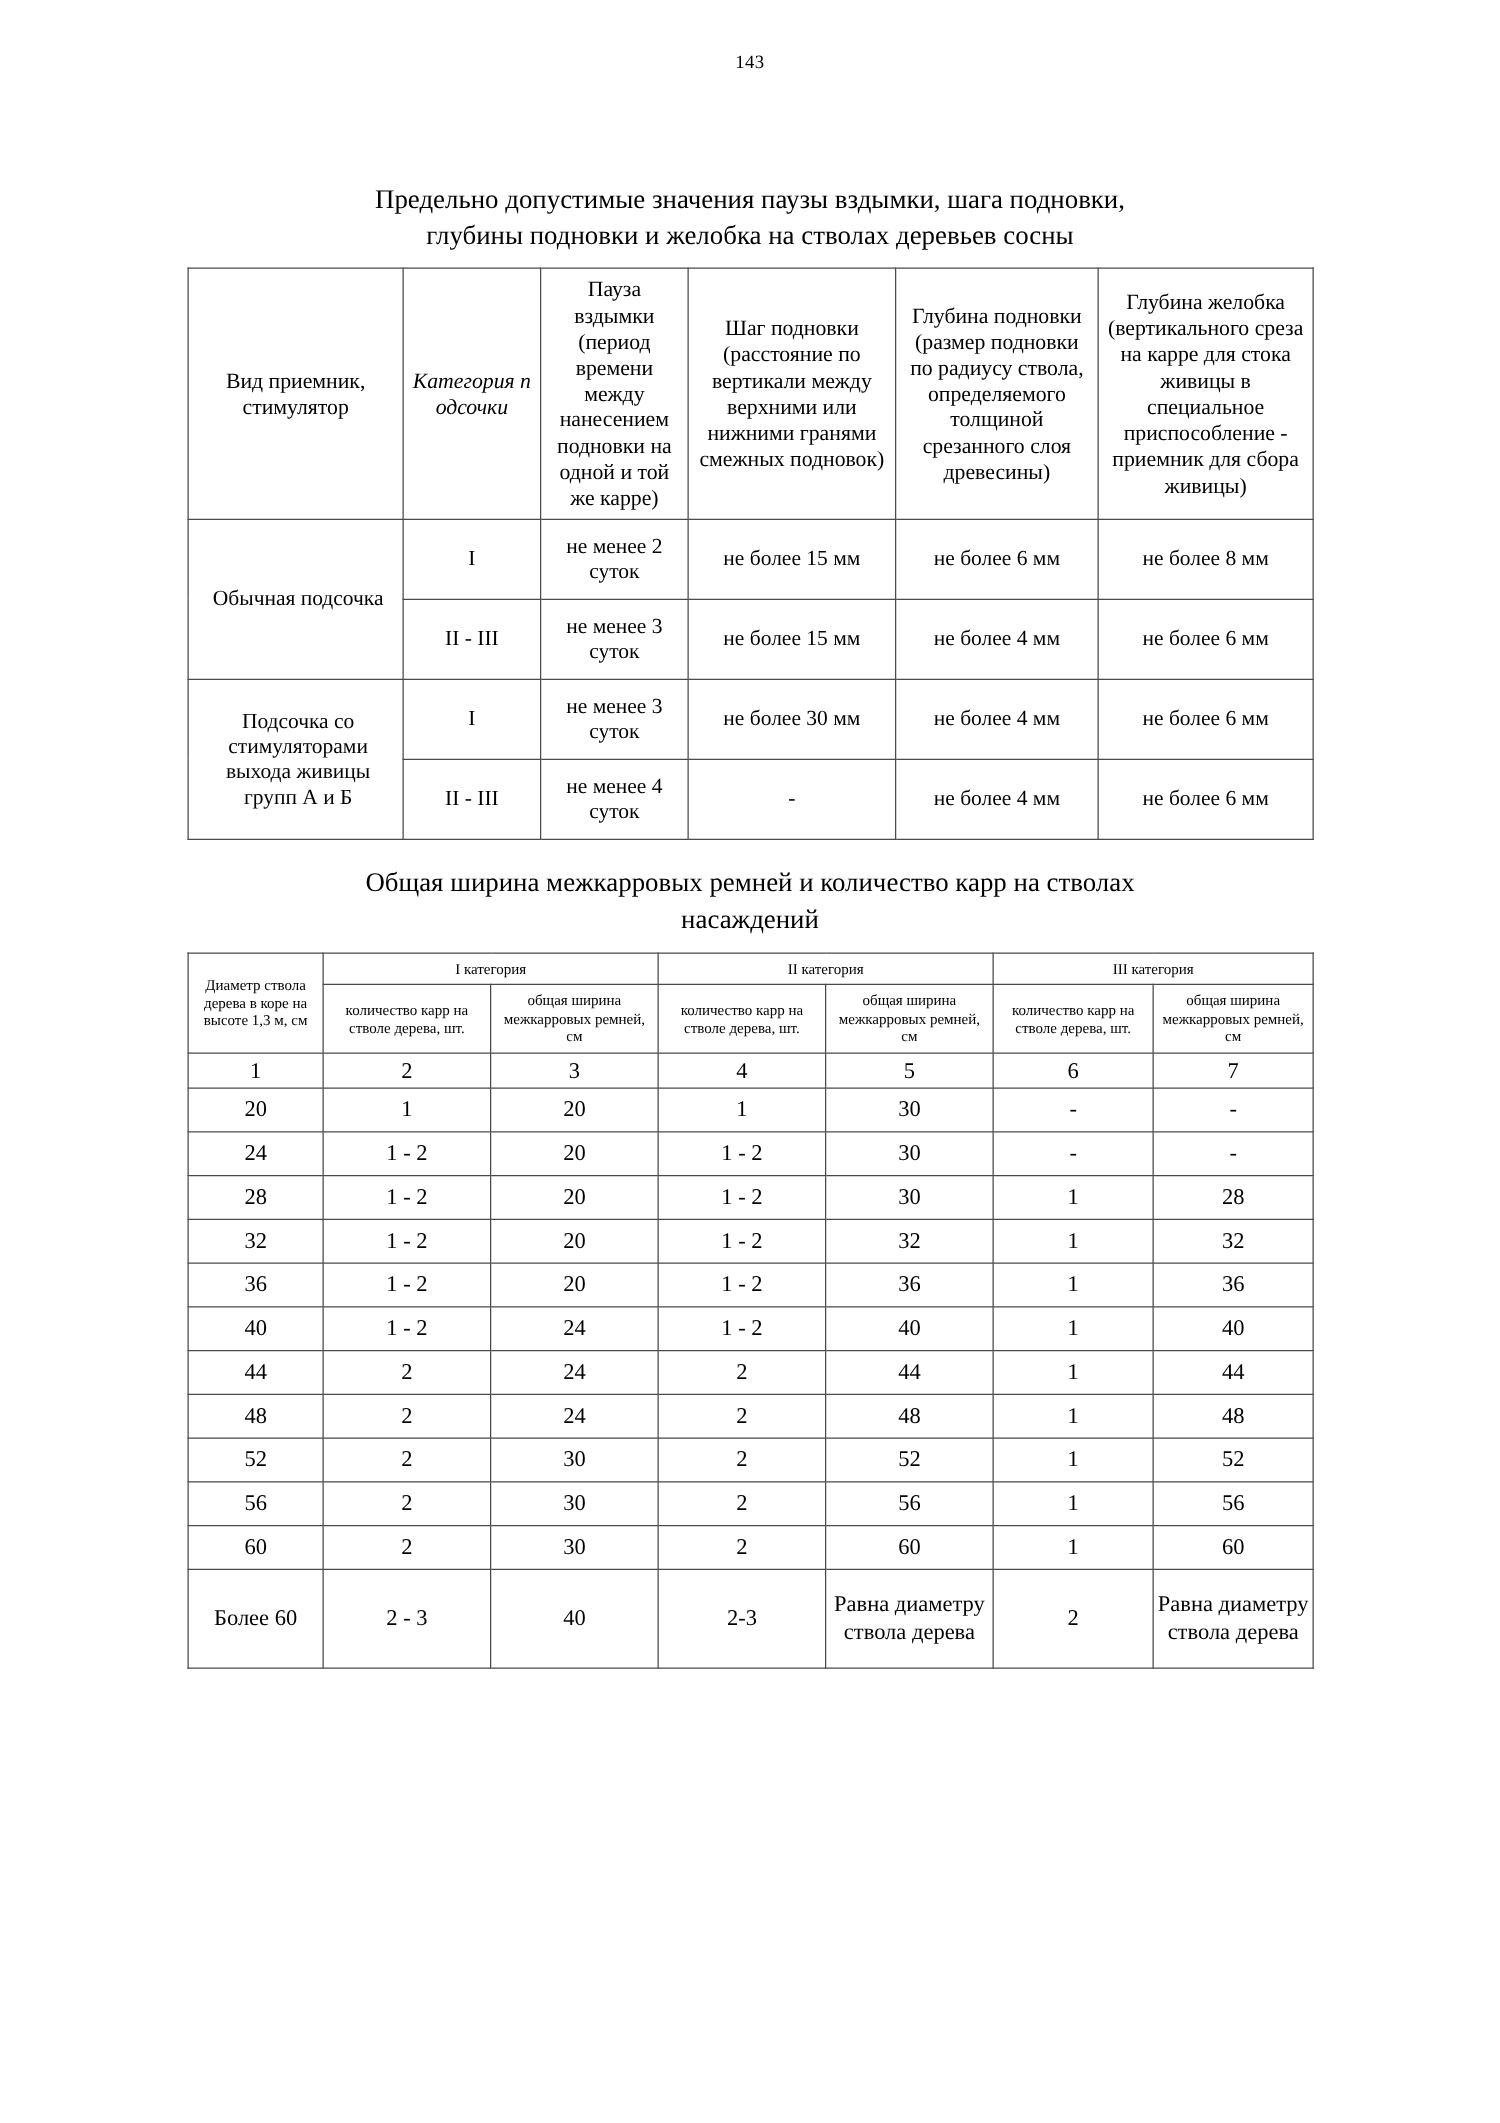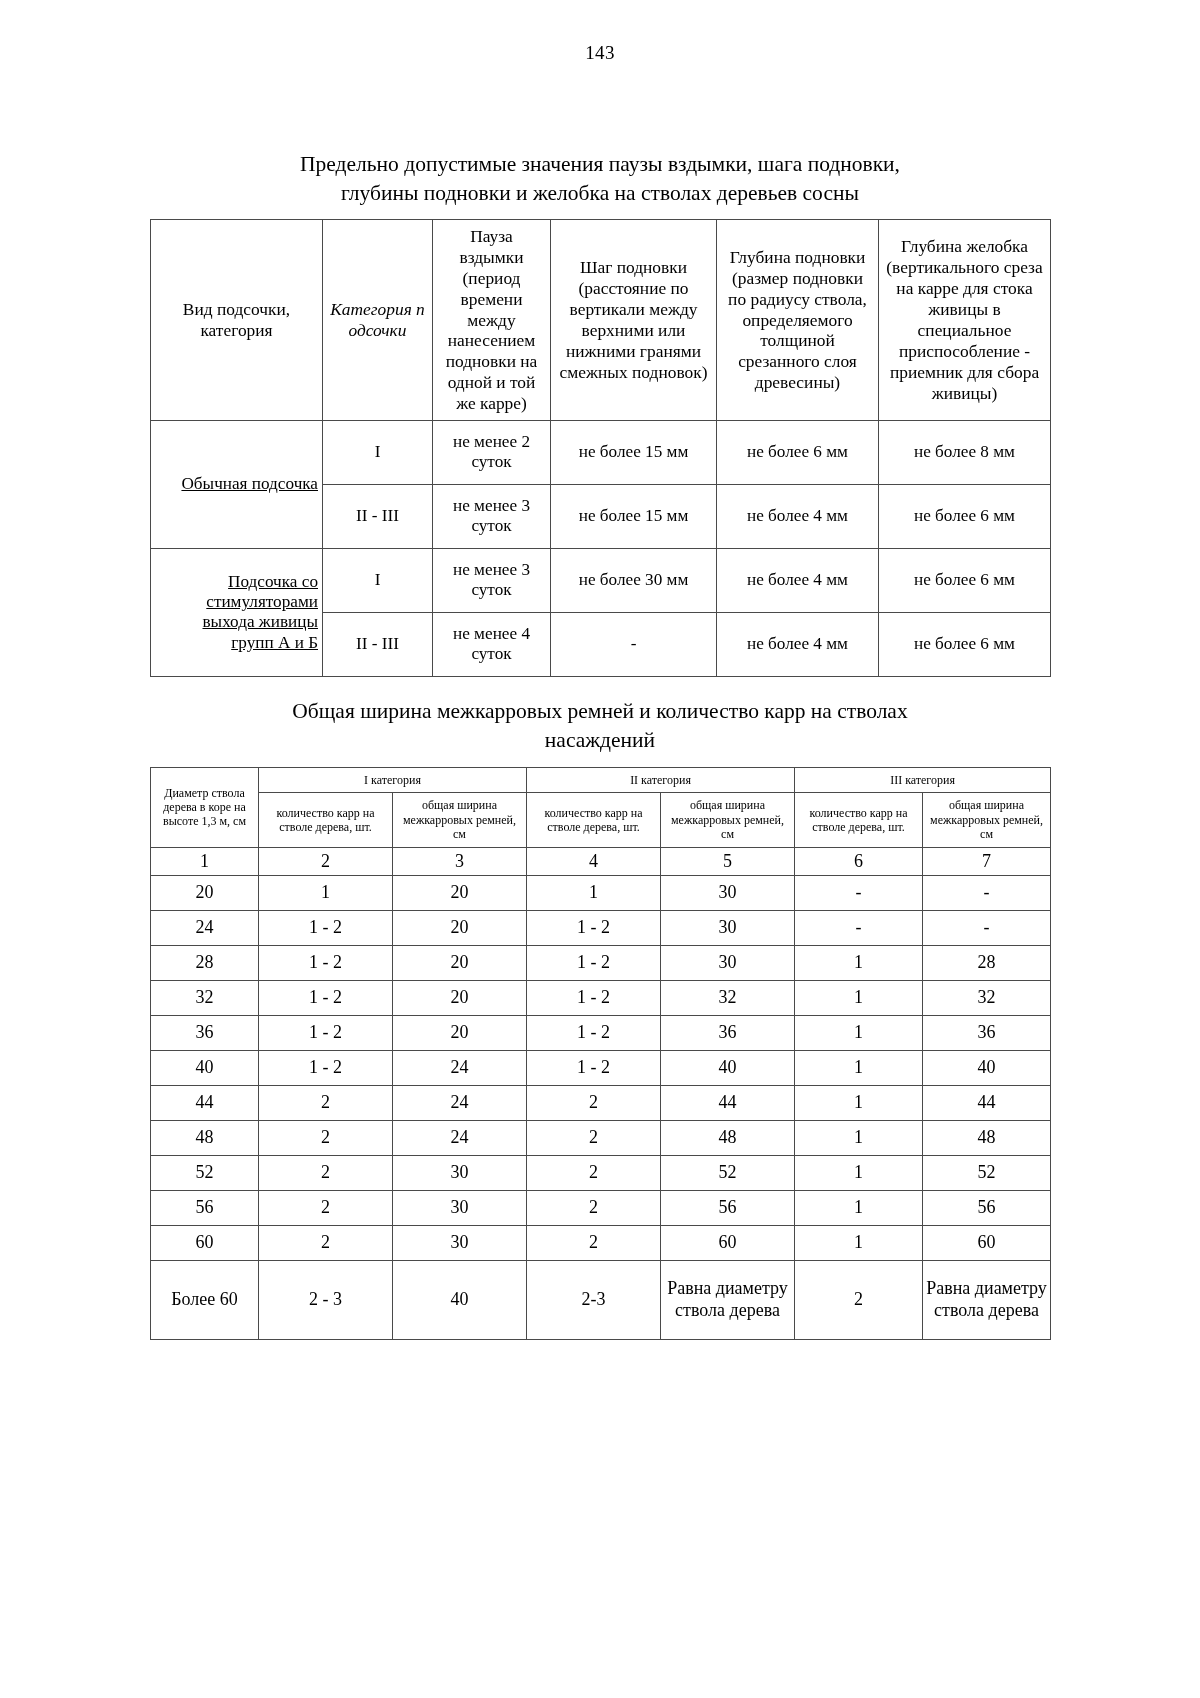--- a/index.html
+++ b/index.html
@@ -20,21 +20,21 @@
   .page {
     width: 1200px;
     height: 1698px;
     box-sizing: border-box;
     padding: 0;
     position: relative;
   }
 
   .page-number {
     text-align: center;
-    font-size: 19px;
+    font-size: 15px;
     margin-top: 42px;
     letter-spacing: 0.3px;
   }
 
   .content {
     width: 900px;
     margin: 0 auto;
   }
 
   .section-title {
@@ -65,24 +65,23 @@
   }
 
   
   #table-limits td.hdr {
     vertical-align: middle;
     font-size: 17.4px;
     line-height: 1.2;
     padding: 6px 5px;
   }
   #table-limits td.left {
-    text-align: right;
+    text-align: center;
     padding-left: 8px;
     vertical-align: middle;
-    text-decoration: underline;
   }
   #table-limits col.c1 { width: 172px; }
   #table-limits col.c2 { width: 110px; }
   #table-limits col.c3 { width: 118px; }
   #table-limits col.c4 { width: 166px; }
   #table-limits col.c5 { width: 162px; }
   #table-limits col.c6 { width: 172px; }
 
   #table-limits .hdr-cat {
     word-break: break-all;
@@ -130,21 +129,21 @@
       <colgroup>
         <col class="c1">
           <col class="c2">
           <col class="c3">
           <col class="c4">
           <col class="c5">
           <col class="c6">
       </colgroup>
       <thead>
         <tr>
-          <td class="hdr">Вид подсочки, категория</td>
+          <td class="hdr">Вид приемник, стимулятор</td>
           <td class="hdr hdr-cat">Категория подсочки</td>
           <td class="hdr">Пауза вздымки (период времени между нанесением подновки на одной и той же карре)</td>
           <td class="hdr">Шаг подновки (расстояние по вертикали между верхними или нижними гранями смежных подновок)</td>
           <td class="hdr">Глубина подновки (размер подновки по радиусу ствола, определяемого толщиной срезанного слоя древесины)</td>
           <td class="hdr">Глубина желобка (вертикального среза на карре для стока живицы в специальное приспособление - приемник для сбора живицы)</td>
         </tr>
       </thead>
       <tbody>
         <tr>
           <td class="left" rowspan="2">Обычная подсочка</td>

